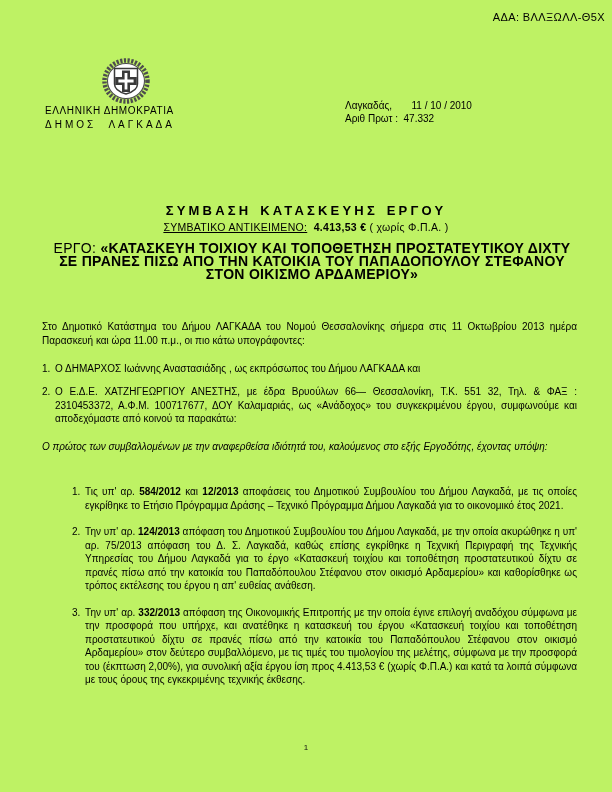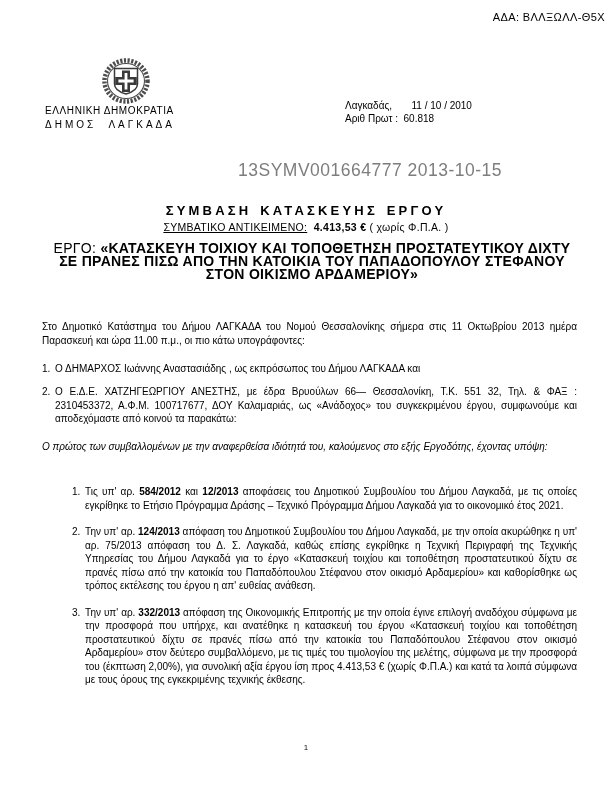--- a/index.html
+++ b/index.html
@@ -1,20 +1,20 @@
 <!DOCTYPE html>
 <html lang="el"><head>
 <meta charset="utf-8">
 <style>
   html,body{margin:0;padding:0;background:#e8e8e8;}
   .page{
     position:relative;
     width:612px;height:792px;
     margin:0 auto;
-    background:#ffffff;
+    background:#bef264;
     font-family:"Liberation Sans", sans-serif;
     color:#000;
     overflow:hidden;
   }
   .ada{
     position:absolute;top:11px;right:7px;
     font-size:11px;letter-spacing:.4px;
   }
   .header-left{position:absolute;top:58px;left:45px;width:162px;}
   .emblem{display:block;width:50px;height:46px;margin:0 auto 1px auto;}
@@ -77,24 +77,23 @@
       <path d="M13.5 10.5 h23 v15.5 q0 6.8 -11.5 10 q-11.5 -3.2 -11.5 -10 z" fill="#ffffff" stroke="#3a3a3a" stroke-width="1.5"></path>
       <path d="M21 12.5 h8 v6.5 h6.8 v8 h-6.8 v7 h-8 v-7 h-6.8 v-8 h6.8 z" fill="#3a3a3a"></path>
       <path d="M23.6 15 h2.8 v6.6 h6.2 v2.8 h-6.2 v7 h-2.8 v-7 h-6.2 v-2.8 h6.2 z" fill="#ffffff"></path>
     </svg>
     <div class="org1">ΕΛΛΗΝΙΚΗ ΔΗΜΟΚΡΑΤΙΑ</div>
     <div class="org3">ΔΗΜΟΣ ΛΑΓΚΑΔΑ</div>
   </div>
 
   <div class="header-right">
     <div class="pre">Λαγκαδάς,       11 / 10 / 2010</div>
-    <div class="pre">Αριθ Πρωτ :  60.818</div>
+    <div class="pre">Αριθ Πρωτ :  47.332</div>
   </div>
 
-  <div class="registry">13SYMV001664777 2013-10-15</div>
 
   <div class="title">ΣΥΜΒΑΣΗ ΚΑΤΑΣΚΕΥΗΣ ΕΡΓΟΥ</div>
 
   <div class="subtitle"><span class="u">ΣΥΜΒΑΤΙΚΟ ΑΝΤΙΚΕΙΜΕΝΟ:</span><span>&nbsp; </span><span class="b">4.413,53 €</span><span> ( χωρίς Φ.Π.Α. )</span></div>
 
   <div class="project"><span class="n">ΕΡΓΟ: </span><span>«ΚΑΤΑΣΚΕΥΗ ΤΟΙΧΙΟΥ ΚΑΙ ΤΟΠΟΘΕΤΗΣΗ ΠΡΟΣΤΑΤΕΥΤΙΚΟΥ ΔΙΧΤΥ ΣΕ ΠΡΑΝΕΣ ΠΙΣΩ ΑΠΟ ΤΗΝ ΚΑΤΟΙΚΙΑ ΤΟΥ ΠΑΠΑΔΟΠΟΥΛΟΥ ΣΤΕΦΑΝΟΥ ΣΤΟΝ ΟΙΚΙΣΜΟ ΑΡΔΑΜΕΡΙΟΥ»</span></div>
 
   <div class="para intro">Στο Δημοτικό Κατάστημα του Δήμου ΛΑΓΚΑΔΑ του Νομού Θεσσαλονίκης σήμερα στις 11 Οκτωβρίου 2013 ημέρα Παρασκευή και ώρα 11.00 π.μ., οι πιο κάτω  υπογράφοντες:</div>
 
   <div class="sig sig-1">

